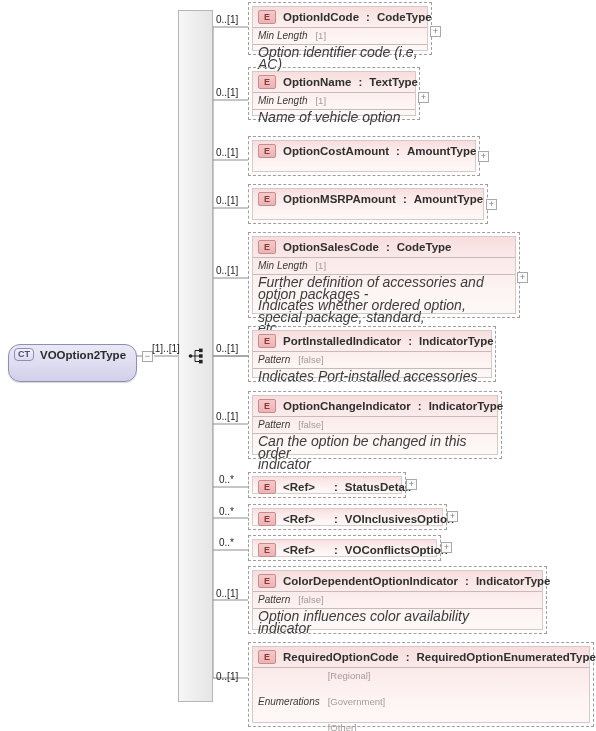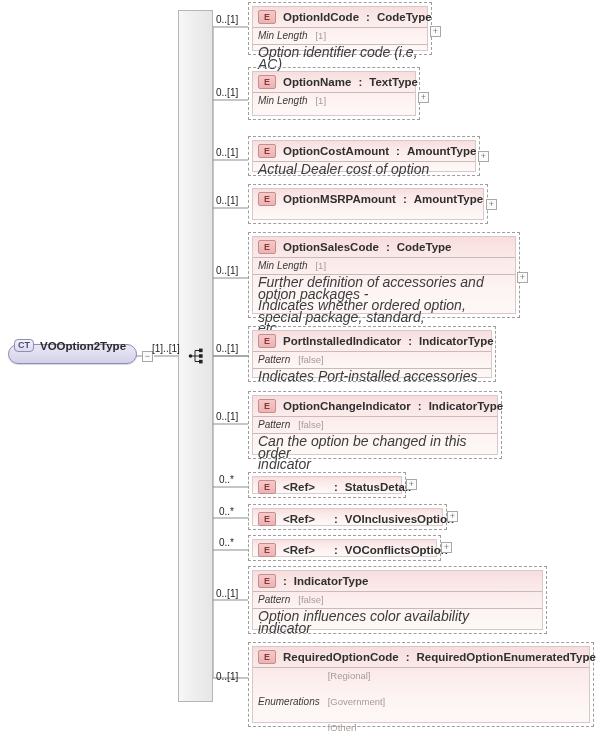--- a/index.html
+++ b/index.html
@@ -15,21 +15,21 @@
   #canvas{position:absolute;left:0;top:0;width:596px;height:731px;}
 
   
   #wires{position:absolute;left:0;top:0;width:596px;height:731px;pointer-events:none;}
 
   
   .ct-node{
     position:absolute;
     display:flex;align-items:center;
     gap:6px;
-    height:20px;
+    height:38px;
     padding:0 10px 17px 5px;
     border:1px solid #8f8cb5;
     border-radius:12px;
     background:linear-gradient(to bottom,#e9e8f6 0%,#dedcf0 55%,#d2cfe9 100%);
     box-shadow:0 1px 1px rgba(0,0,0,.16);
     box-sizing:border-box;
   }
   .ct-badge{
     font-size:9px;font-weight:bold;color:#4a4a7a;
     border:1px solid #8f8cb5;border-radius:4px;
@@ -189,34 +189,34 @@
       <div class="erow-title">
         <span class="e-badge">E</span>
         <span class="e-title">OptionName</span>
         <span class="e-title sep">:</span>
         <span class="e-title">TextType</span>
       </div>
       <div class="facet-row">
         <span class="facet-name">Min Length</span>
         <span class="facet-val">[1]</span>
       </div>
+      <div class="doc-row">Name of vehicle option</div>
     </div>
   </div>
   <div class="toggle plus" style="left:418px;top:92px;"></div>
   <div class="card" style="left:216px;top:87px;">0..[1]</div>
 
   <div class="ebox" style="left:248px;top:136px;width:232px;height:40px;">
     <div class="inner">
       <div class="erow-title">
         <span class="e-badge">E</span>
         <span class="e-title">OptionCostAmount</span>
         <span class="e-title sep">:</span>
         <span class="e-title">AmountType</span>
       </div>
-      <div class="doc-row">Actual Dealer cost of option</div>
     </div>
   </div>
   <div class="toggle plus" style="left:478px;top:151px;"></div>
   <div class="card" style="left:216px;top:147px;">0..[1]</div>
 
   <div class="ebox" style="left:248px;top:184px;width:240px;height:40px;">
     <div class="inner">
       <div class="erow-title">
         <span class="e-badge">E</span>
         <span class="e-title">OptionMSRPAmount</span>
@@ -319,20 +319,21 @@
       </div>
     </div>
   </div>
   <div class="toggle plus" style="left:441px;top:542px;"></div>
   <div class="card" style="left:219px;top:537px;">0..*</div>
 
   <div class="ebox" style="left:248px;top:566px;width:299px;height:68px;">
     <div class="inner">
       <div class="erow-title">
         <span class="e-badge">E</span>
+        <span class="e-title">ColorDependentOptionIndicator</span>
         <span class="e-title sep">:</span>
         <span class="e-title">IndicatorType</span>
       </div>
       <div class="facet-row">
         <span class="facet-name">Pattern</span>
         <span class="facet-val">[false]</span>
       </div>
       <div class="doc-row">Option influences color availability
 indicator</div>
     </div>

